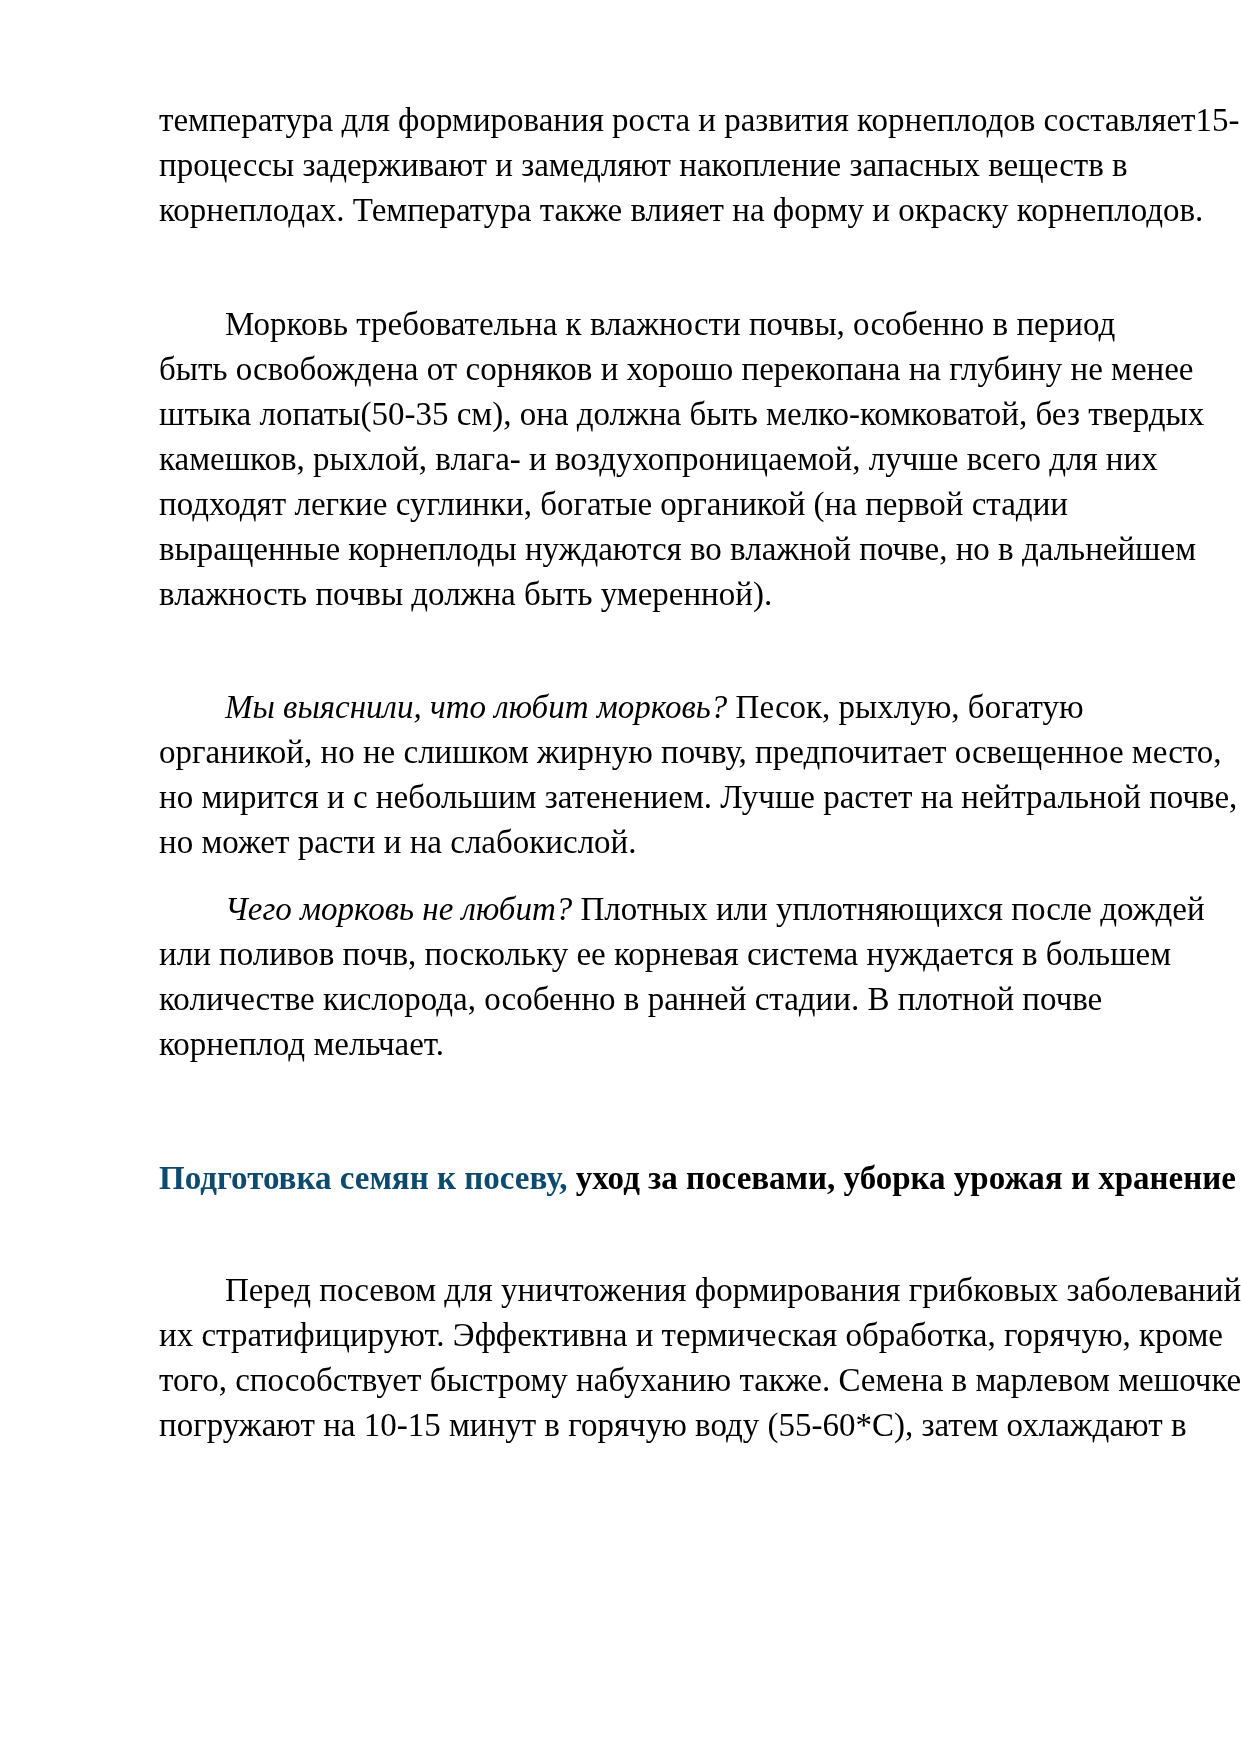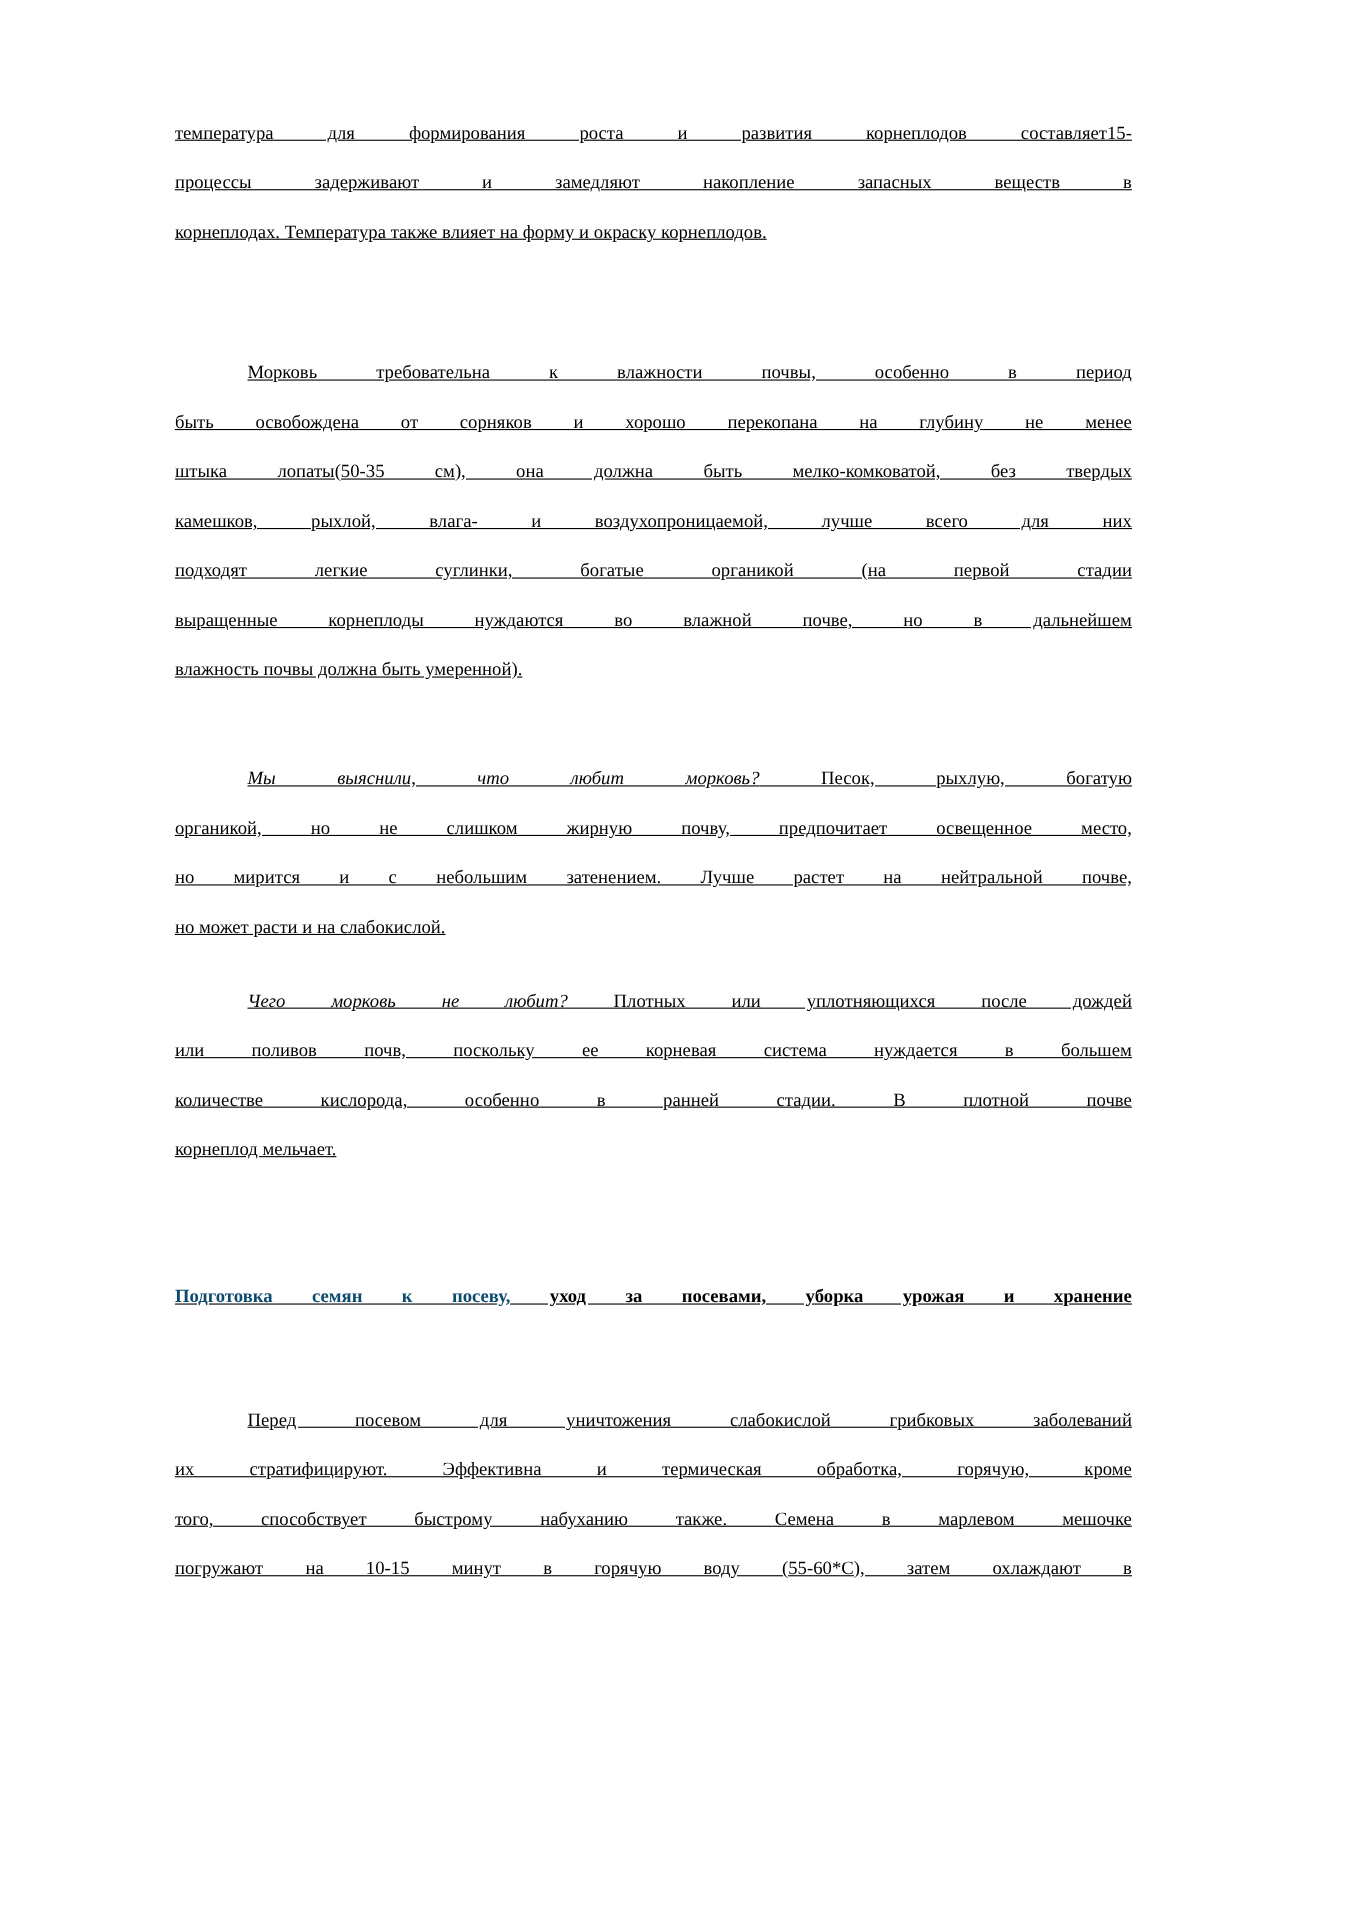--- a/index.html
+++ b/index.html
@@ -12,23 +12,22 @@
       width: 1241px;
       height: 1755px;
       background: #ffffff;
       overflow: hidden;
     }
     .text-block {
       position: absolute;
       left: 159px;
       width: 870px;
       font-family: "Liberation Serif", "DejaVu Serif", serif;
-      font-size: 17px;
+      font-size: 33px;
       color: #000000;
-      text-decoration: underline;
     }
     .line {
       display: block;
       height: 45px;
       line-height: 45px;
       white-space: nowrap;
       text-align: justify;
       text-align-last: justify;
     }
     .line.last {
@@ -45,21 +44,21 @@
 <body>
 
 <div class="page">
 
   <div class="text-block" style="top:98px;">
     <span class="line">температура для  формирования роста и развития корнеплодов составляет15-</span>
     <span class="line">процессы задерживают и замедляют накопление запасных веществ в</span>
     <span class="line last">корнеплодах. Температура также влияет на форму и окраску корнеплодов.</span>
   </div>
 
-  <div class="text-block" style="top:316px;">
+  <div class="text-block" style="top:302px;">
     <span class="line indent">Морковь требовательна к влажности почвы, особенно в период</span>
     <span class="line">быть освобождена от сорняков и хорошо перекопана на глубину не менее</span>
     <span class="line">штыка лопаты(50-35 см), она должна быть мелко-комковатой, без твердых</span>
     <span class="line">камешков, рыхлой, влага- и воздухопроницаемой, лучше всего для них</span>
     <span class="line">подходят легкие суглинки, богатые органикой (на первой стадии</span>
     <span class="line">выращенные корнеплоды нуждаются во влажной почве, но в дальнейшем</span>
     <span class="line last">влажность почвы должна быть умеренной).</span>
   </div>
 
   <div class="text-block" style="top:685px;">
@@ -75,19 +74,19 @@
     <span class="line">количестве кислорода, особенно в ранней стадии. В плотной почве</span>
     <span class="line last">корнеплод мельчает.</span>
   </div>
 
 
   <div class="text-block" style="top:1156px;">
     <span class="line bold"><span class="red">Подготовка семян к посеву,</span><span> уход за посевами, уборка урожая и хранение</span></span>
   </div>
 
   <div class="text-block" style="top:1268px;">
-    <span class="line indent">Перед посевом для уничтожения слабокислой грибковых заболеваний</span>
+    <span class="line indent">Перед посевом для уничтожения формирования грибковых заболеваний</span>
     <span class="line">их стратифицируют. Эффективна и термическая обработка, горячую, кроме</span>
     <span class="line">того, способствует быстрому набуханию также. Семена в марлевом мешочке</span>
     <span class="line">погружают на 10-15 минут в горячую воду (55-60*С), затем охлаждают в</span>
   </div>
 
 </div>
 
 </body></html>

